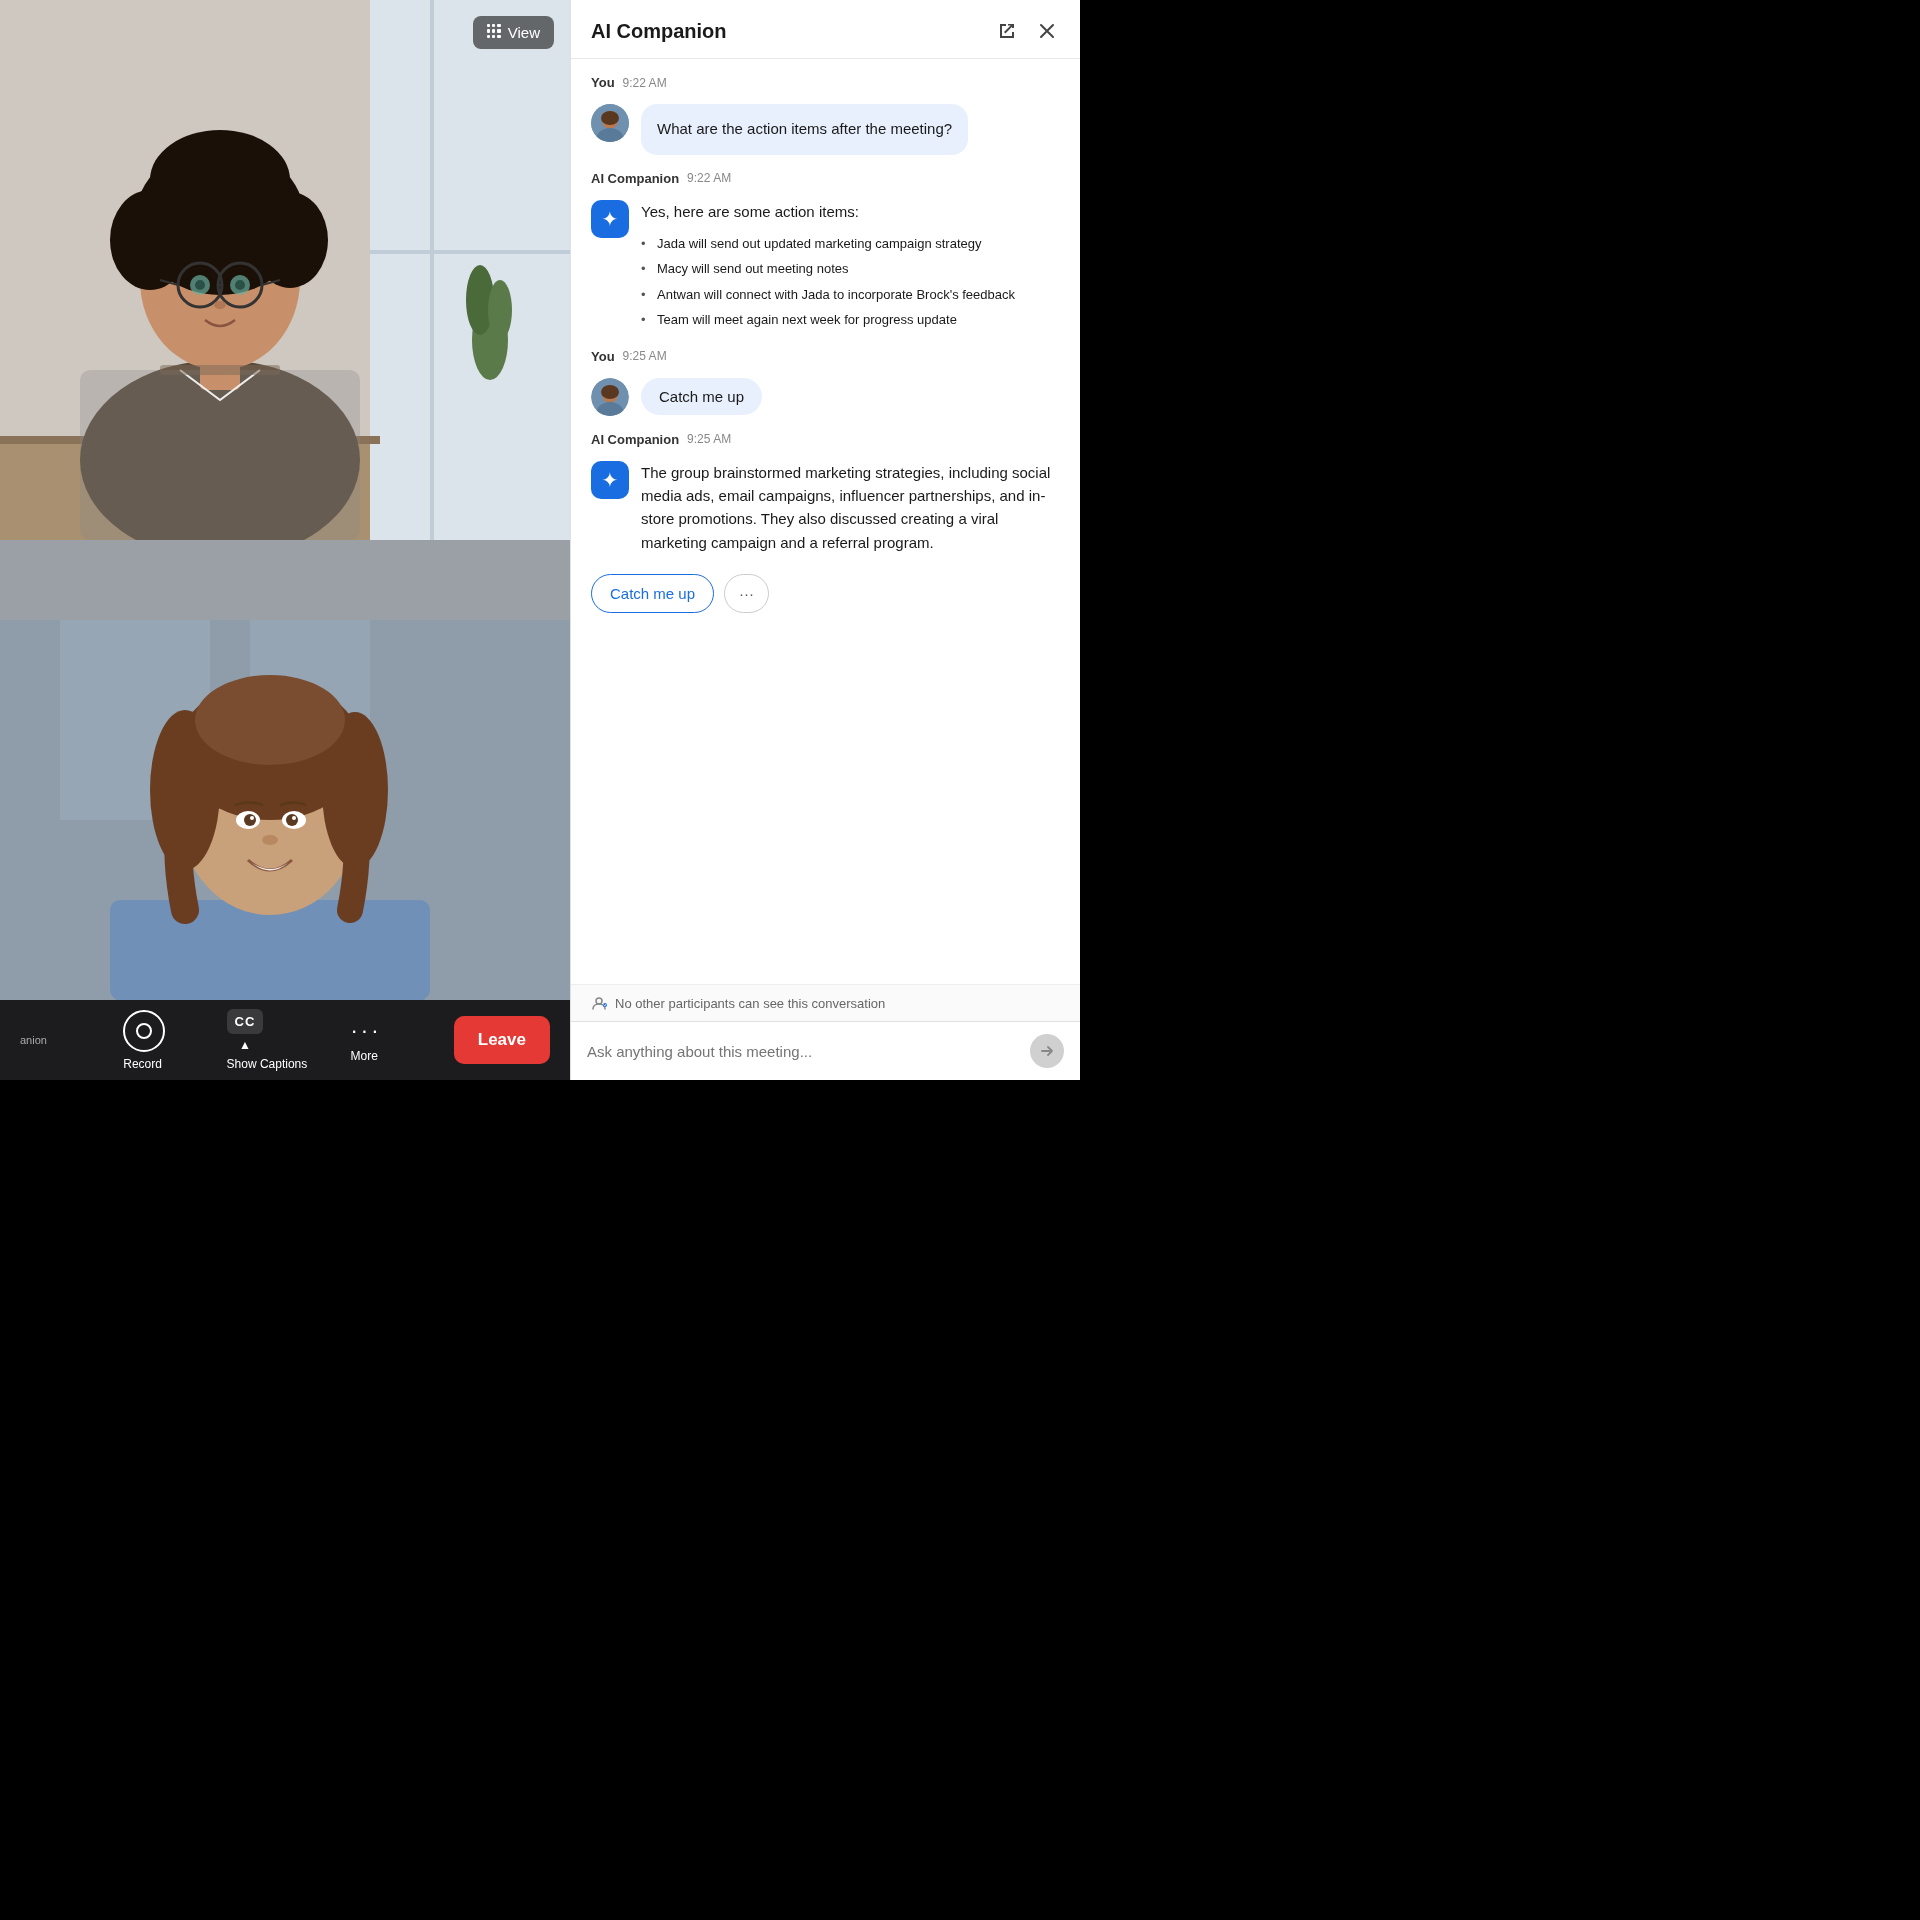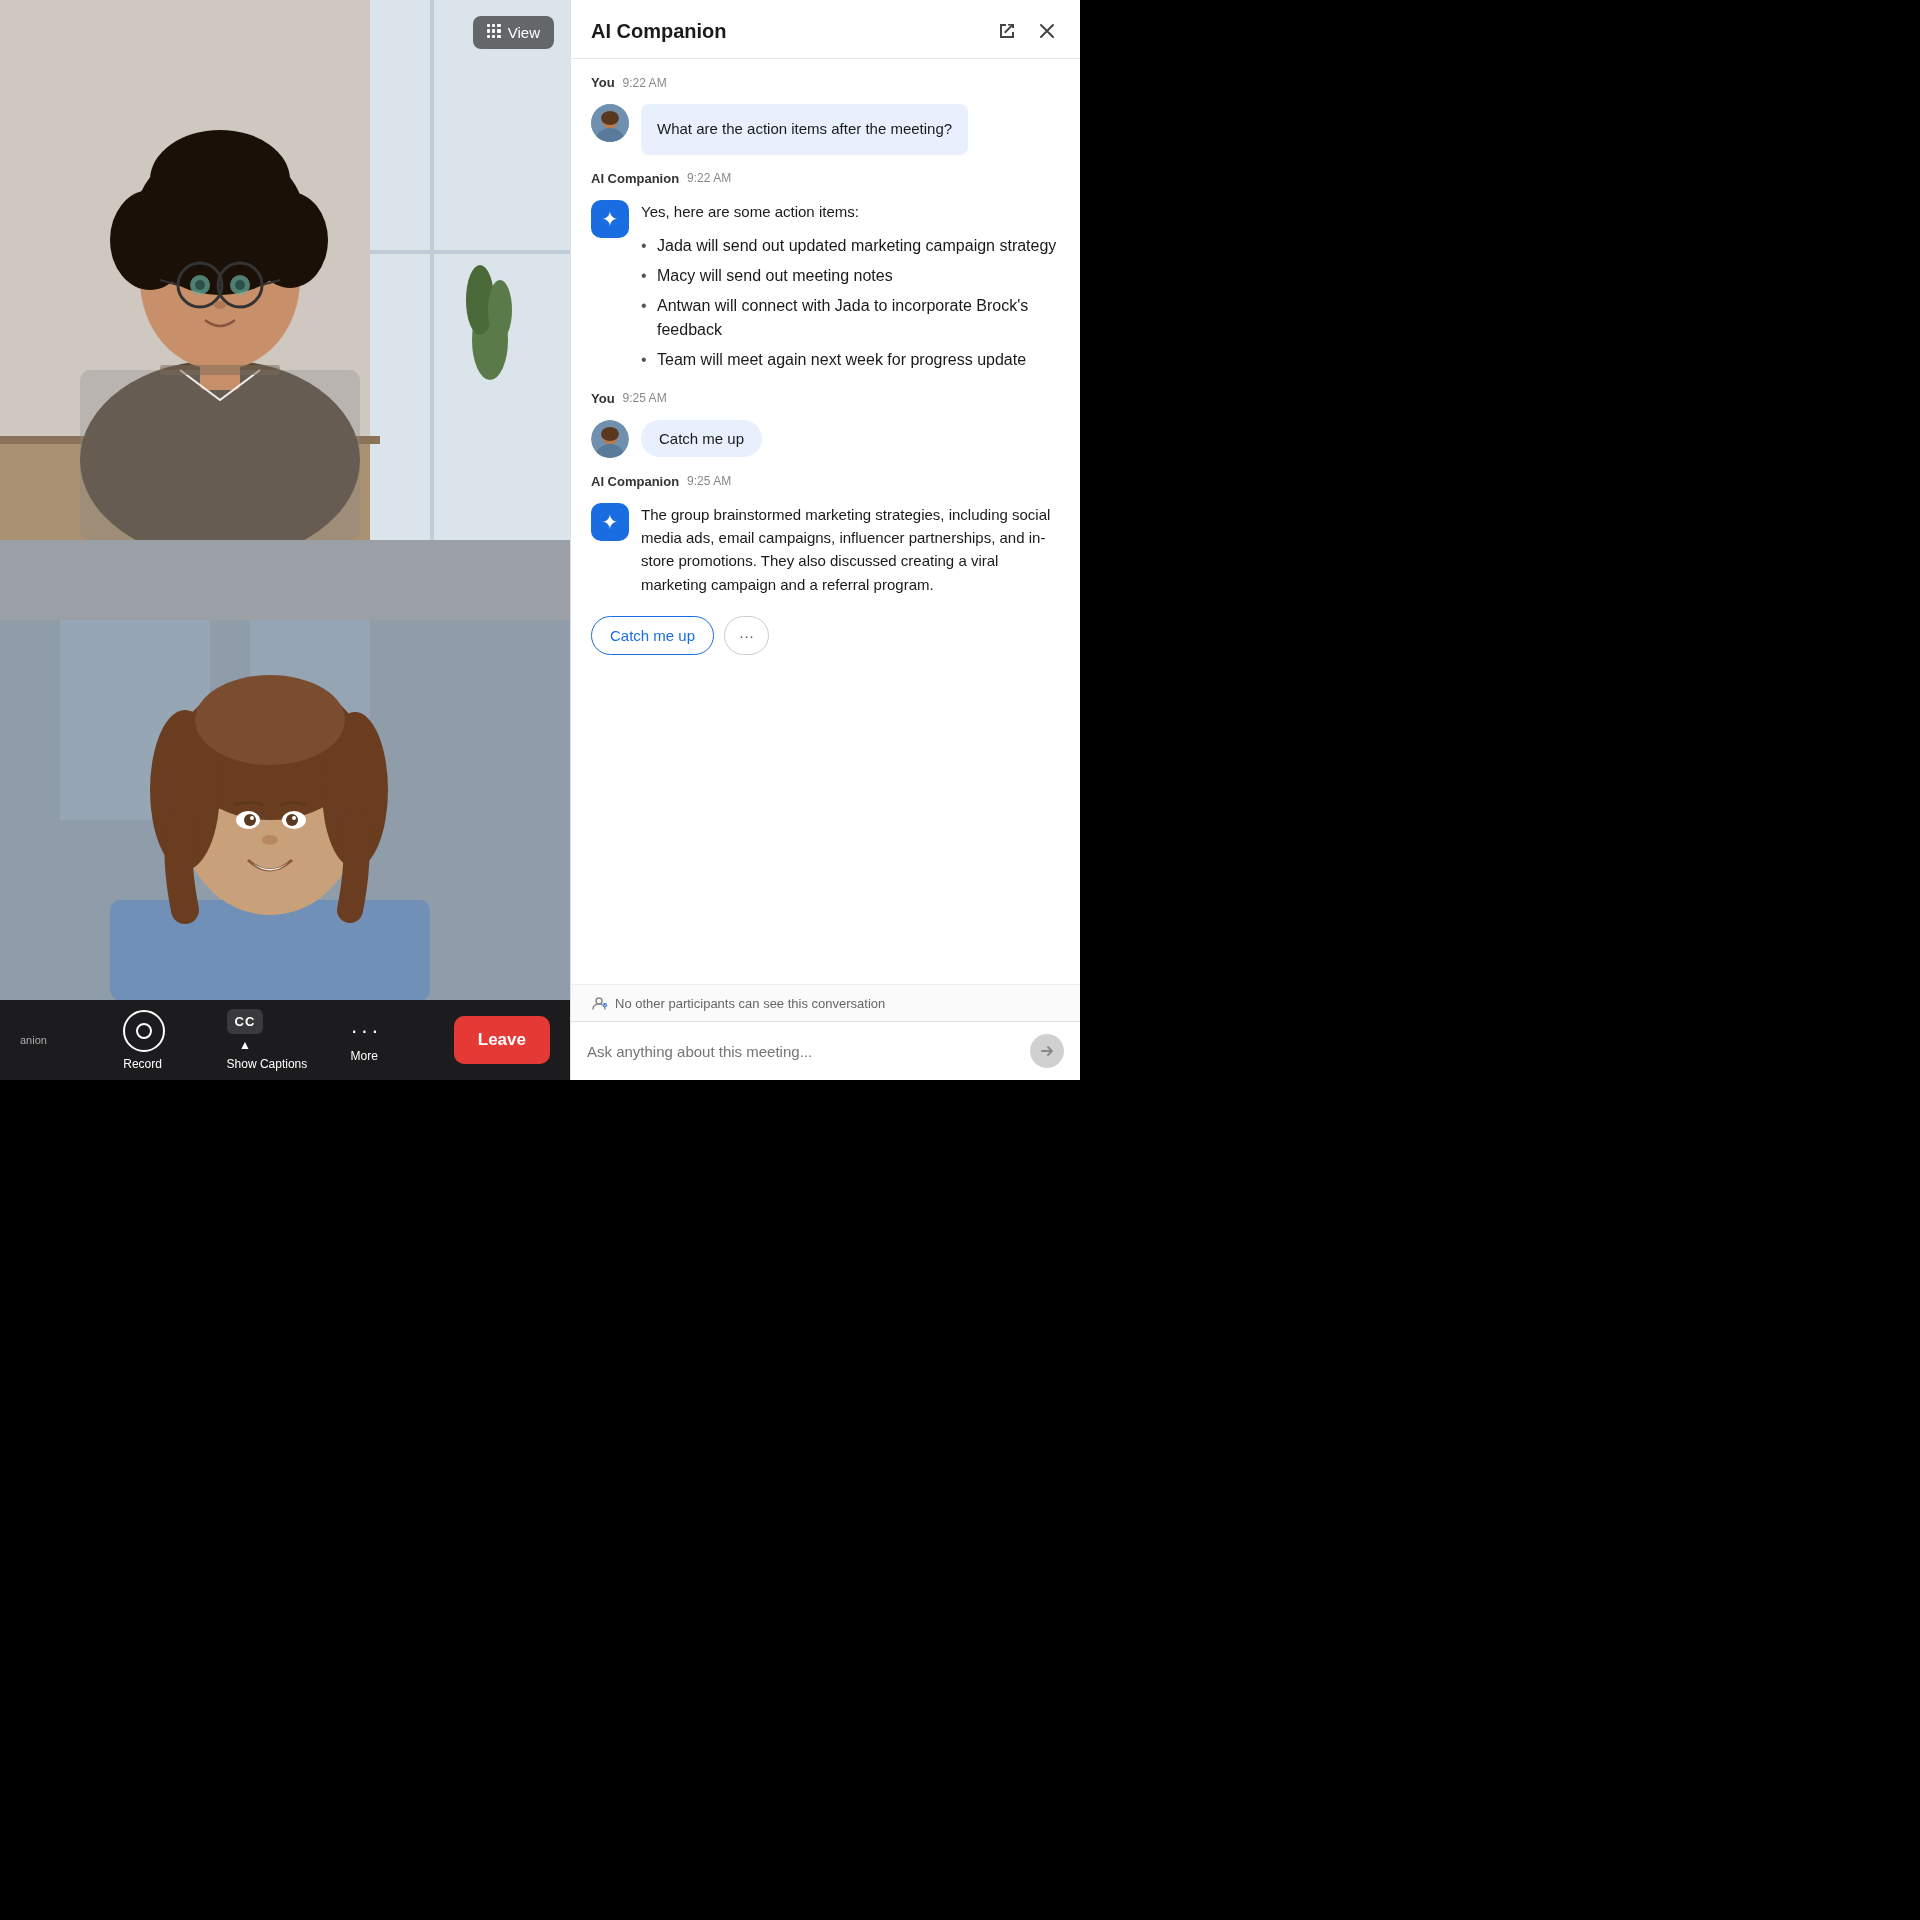--- a/index.html
+++ b/index.html
@@ -254,21 +254,21 @@
 
     .message-with-avatar {
       display: flex;
       gap: 12px;
       align-items: flex-start;
     }
 
     
     .user-bubble {
       background: #e8f0fe;
-      border-radius: 8px;
+      border-radius: 16px;
       padding: 14px 16px;
       font-size: 15px;
       color: #1a1a1a;
       line-height: 1.5;
       max-width: 420px;
       text-align: center;
     }
 
     
     .catch-chip {
@@ -289,21 +289,21 @@
 
     .ai-bullet-list {
       list-style: none;
       padding: 0;
       margin: 8px 0 0 0;
     }
 
     .ai-bullet-list li {
       padding: 3px 0 3px 16px;
       position: relative;
-      font-size: 16px;
+      font-size: 13px;
       color: #1a1a1a;
       line-height: 1.5;
     }
 
     .ai-bullet-list li::before {
       content: '•';
       position: absolute;
       left: 0;
       color: #555;
     }

